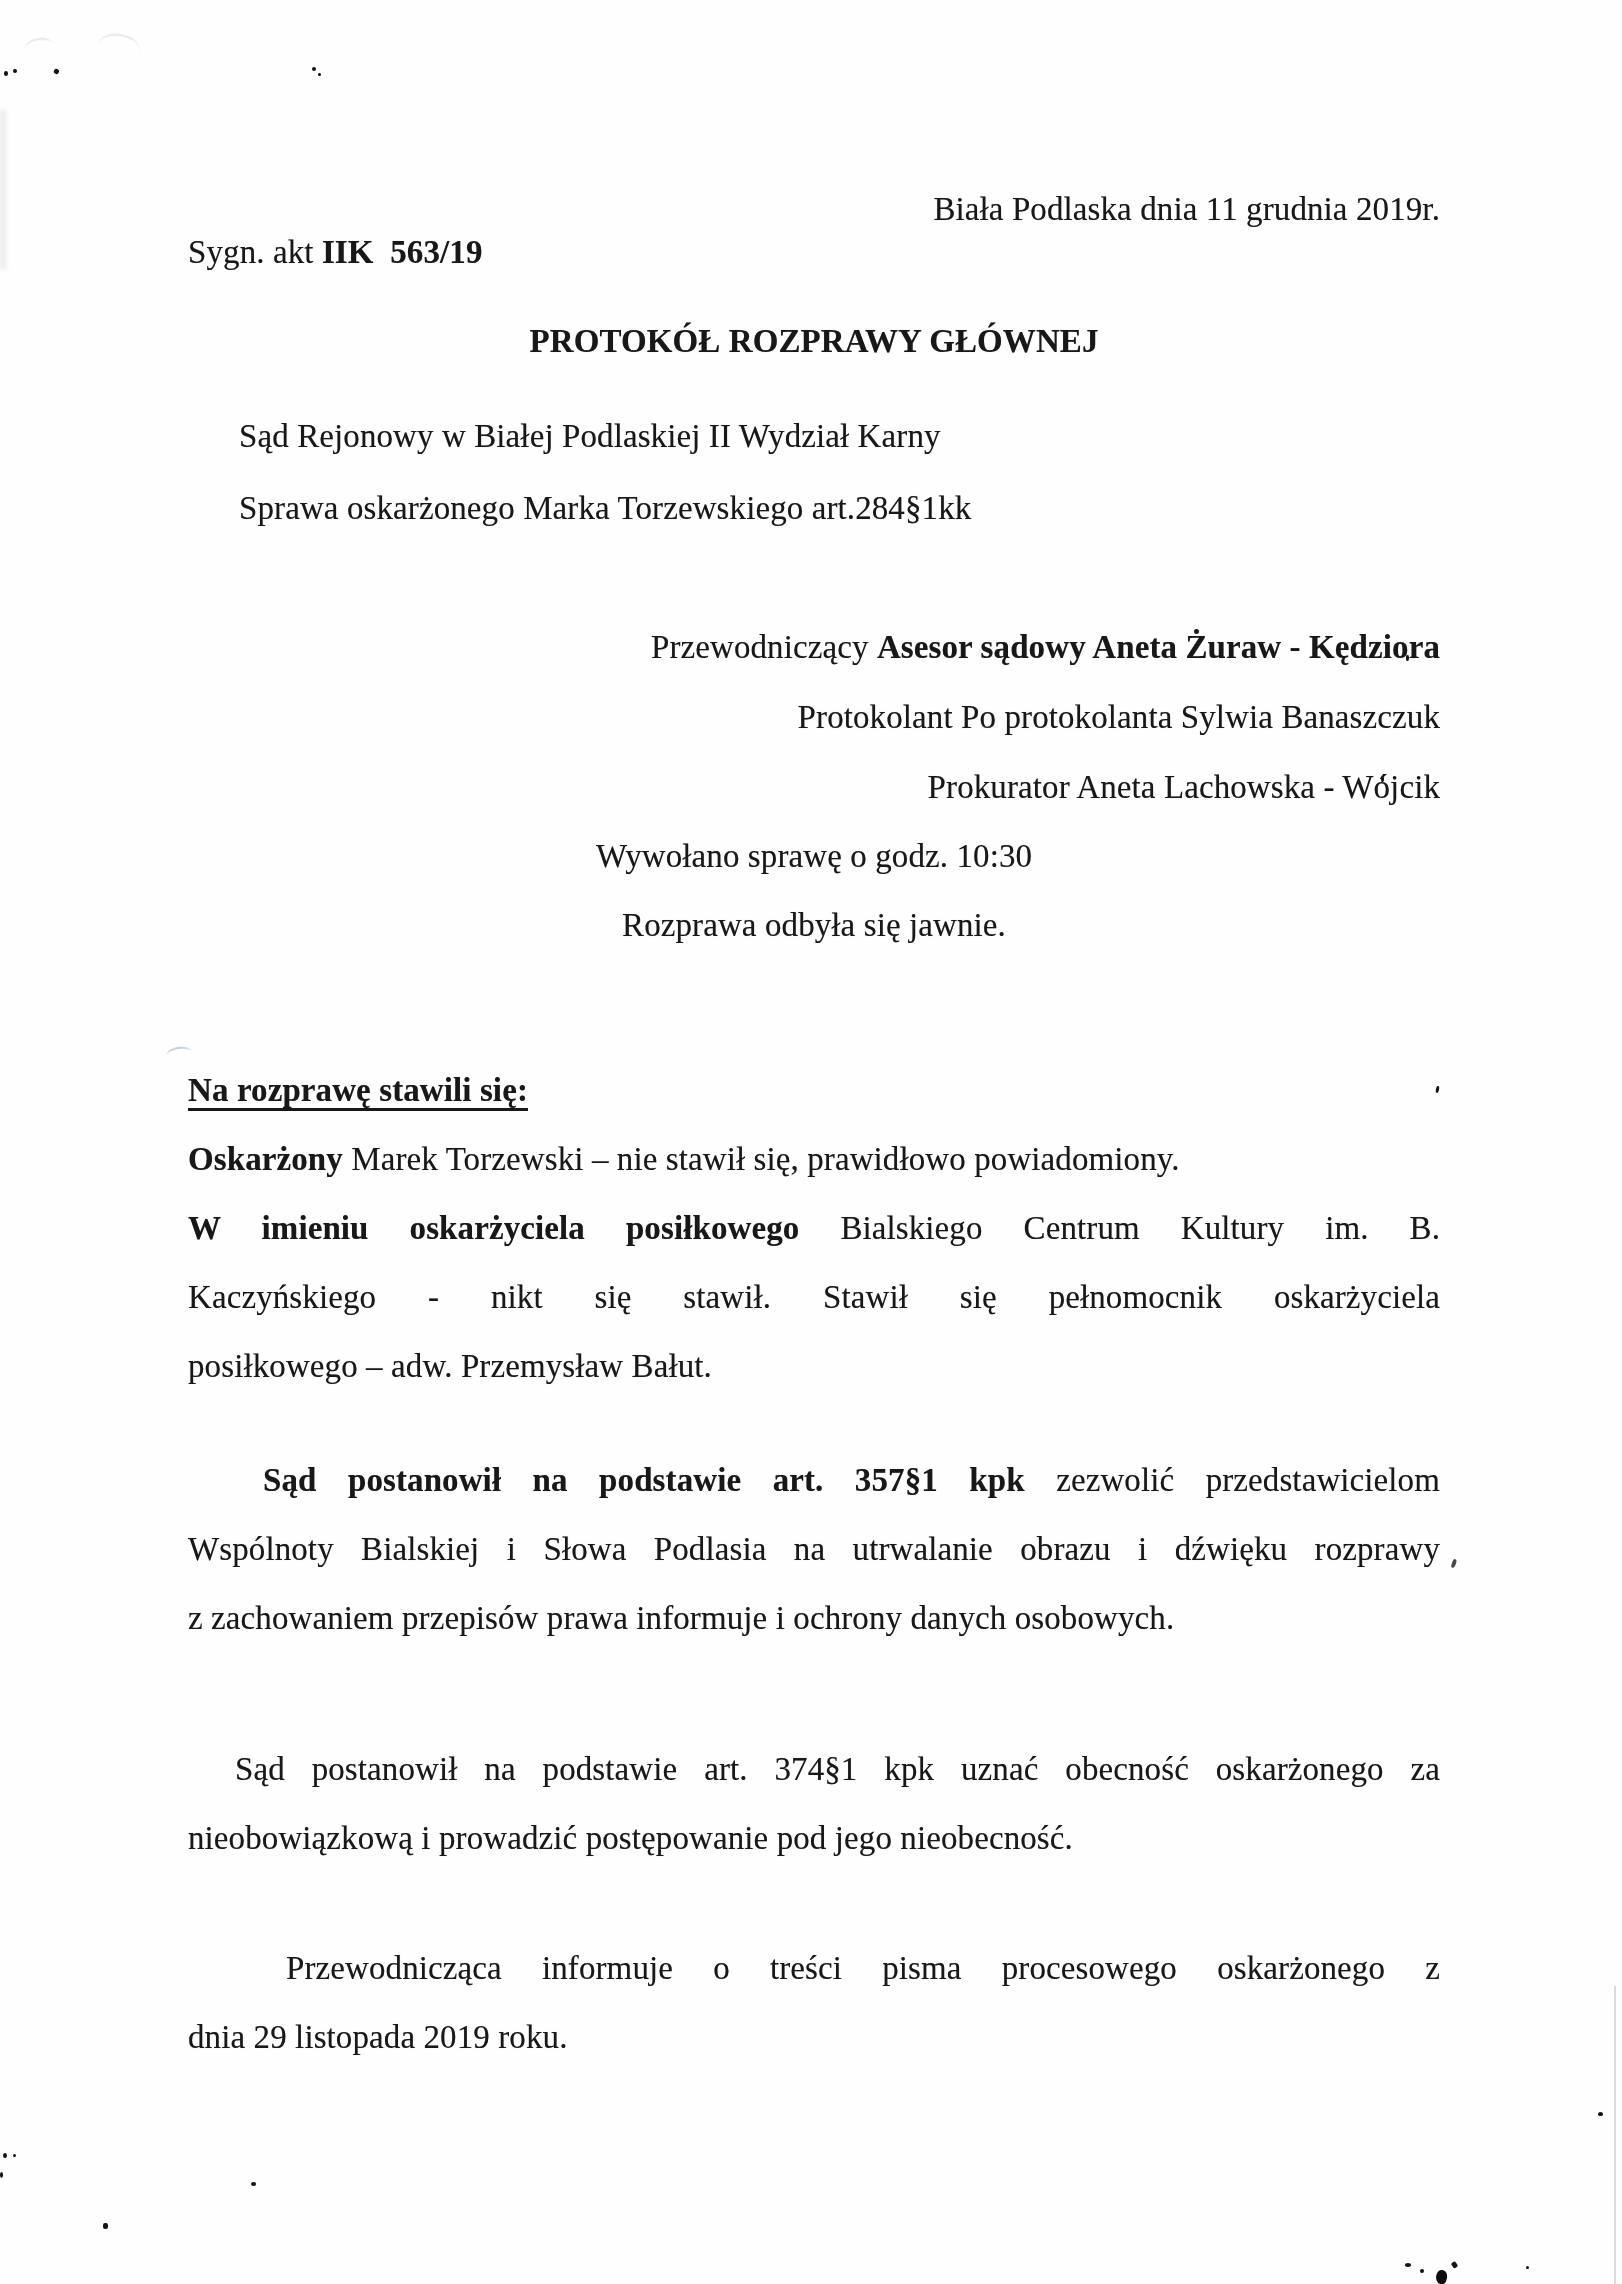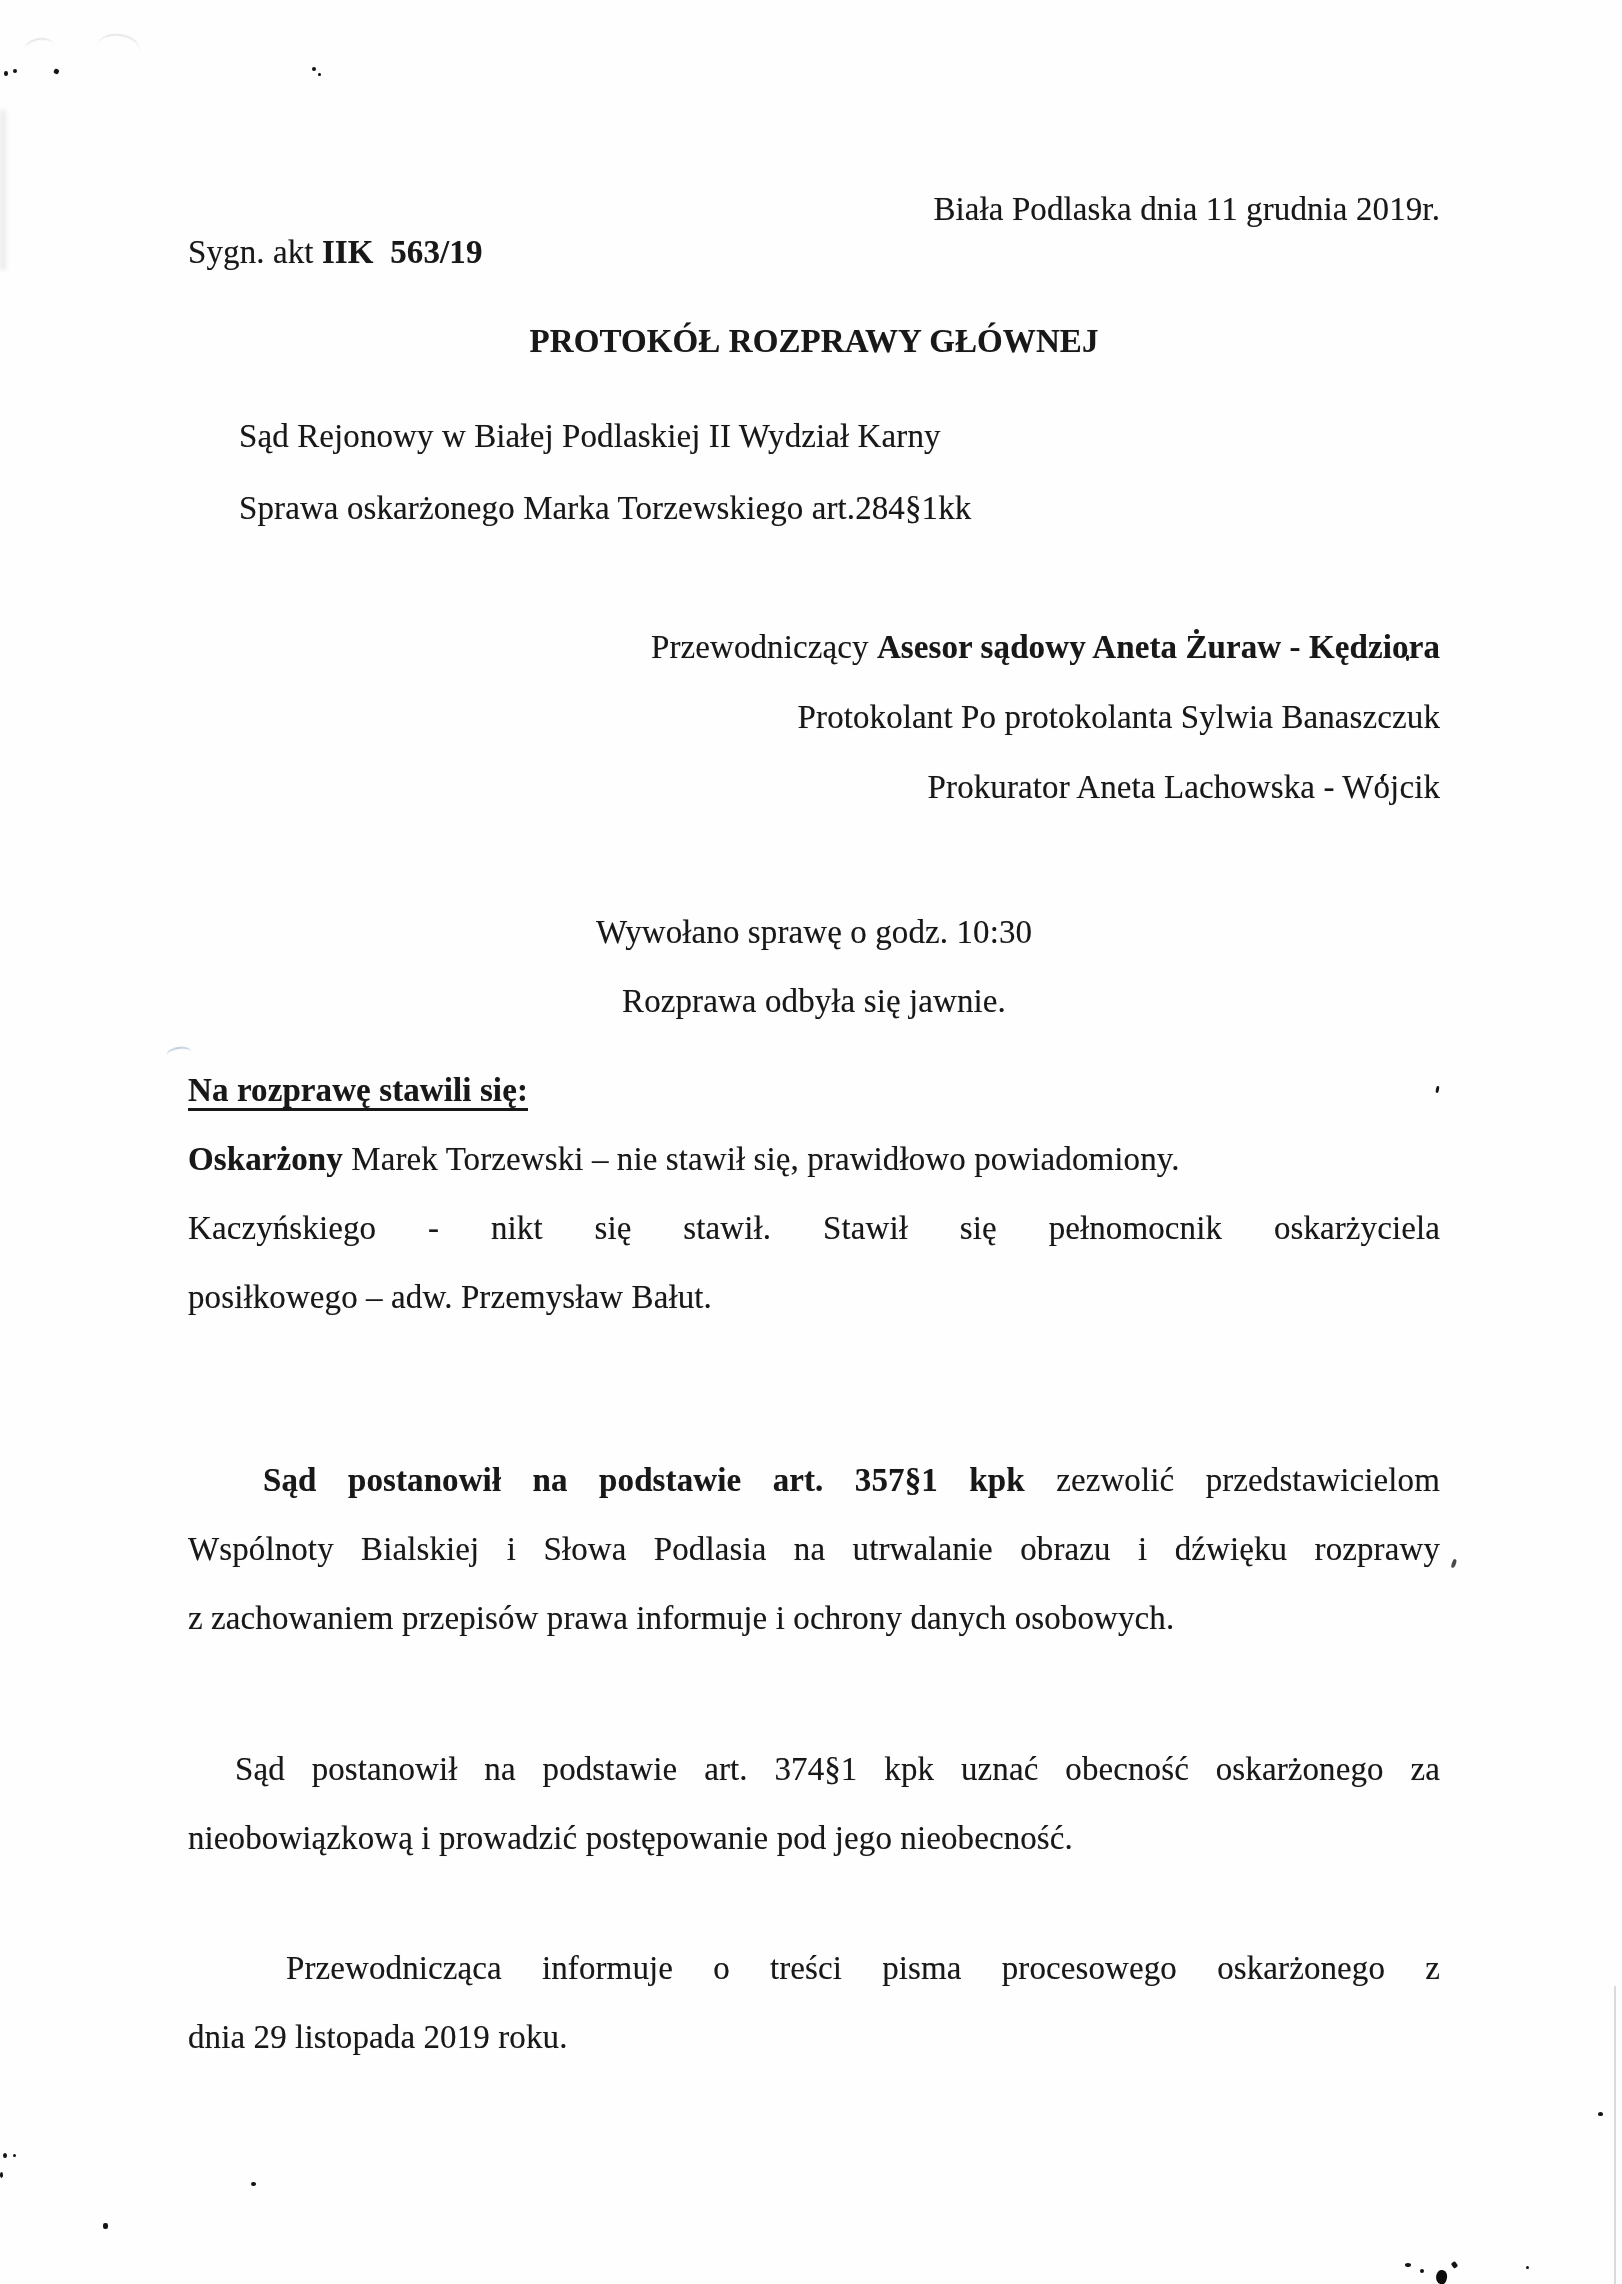--- a/index.html
+++ b/index.html
@@ -100,35 +100,38 @@
       <span>Przewodniczący </span><span class="b">Asesor sądowy Aneta Żuraw - Kędziora</span>
     </div>
     <div class="line nowrap ind78">
       <span>Protokolant Po protokolanta Sylwia Banaszczuk</span>
     </div>
     <div class="line nowrap ind78">
       <span>Prokurator Aneta Lachowska - Wójcik</span>
     </div>
   </div>
 
-  <div class="block lh106 center" style="top:898px;">
+  <div class="block lh106 center" style="top:822px;">
     <div class="line nowrap">
       <span>Wywołano sprawę o godz. 10:30</span>
     </div>
     <div class="line nowrap">
       <span>Rozprawa odbyła się jawnie.</span>
     </div>
   </div>
 
   <div class="block" style="top:1056px;">
     <div class="line nowrap">
       <span class="b uline">Na rozprawę stawili się:</span>
     </div>
     <div class="line nowrap">
       <span class="b">Oskarżony</span><span> Marek Torzewski – nie stawił się, prawidłowo powiadomiony.</span>
+    </div>
+    <div class="line jline">
+      <span class="b">W imieniu oskarżyciela posiłkowego</span><span> Bialskiego Centrum Kultury im. B.</span>
     </div>
     <div class="line jline">
       <span>Kaczyńskiego - nikt się stawił. Stawił się pełnomocnik oskarżyciela</span>
     </div>
     <div class="line nowrap">
       <span>posiłkowego – adw. Przemysław Bałut.</span>
     </div>
   </div>
 
   <div class="block" style="top:1446px;">

